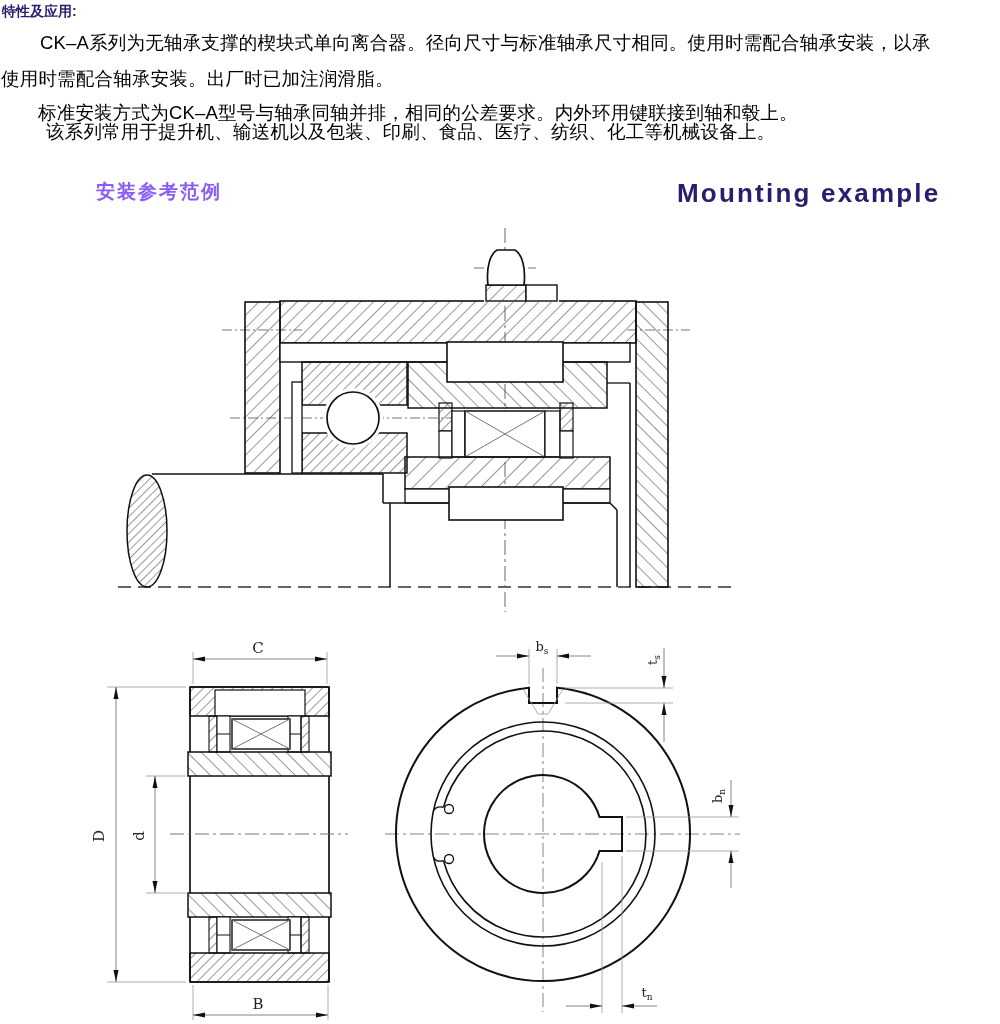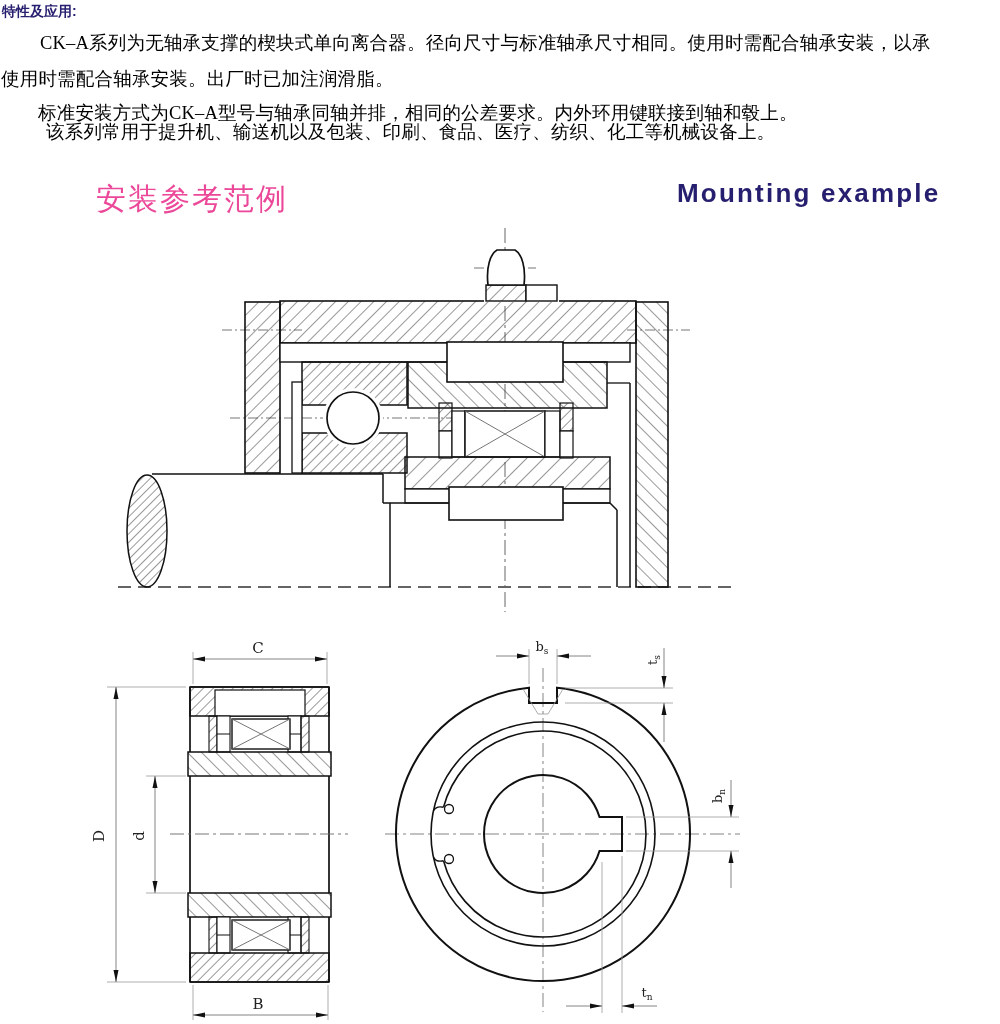--- a/index.html
+++ b/index.html
@@ -1,25 +1,25 @@
 <!DOCTYPE html>
 <html><head>
 <meta charset="utf-8">
 <style>
   html,body{margin:0;padding:0;}
   body{width:1000px;height:1024px;position:relative;background:#ffffff;
        font-family:"Liberation Sans", sans-serif;overflow:hidden;}
   .abs{position:absolute;}
   .heading{left:2px;top:3px;font-size:14px;font-weight:700;color:#261e6e;white-space:nowrap;}
-  .para{font-size:18.5px;color:#000;white-space:nowrap;letter-spacing:0.2px;font-family:Liberation Serif, serif;}
+  .para{font-size:18.5px;color:#000;white-space:nowrap;letter-spacing:0.2px;}
   .p1l1{left:40px;top:30px;}
   .p1l2{left:1px;top:66px;}
   .p2{left:38px;top:100px;text-align:center;}
   .p3{left:46px;top:119px;}
-  .title-cn{left:96px;top:179px;font-size:30px;font-weight:400;color:#ec4899;letter-spacing:2px;white-space:nowrap;}
+  .title-cn{left:96px;top:179px;font-size:19px;font-weight:700;color:#8b5cf6;letter-spacing:2px;white-space:nowrap;}
   .title-en{left:629px;top:178px;font-size:26px;font-weight:700;color:#261e6e;letter-spacing:2.2px;white-space:nowrap;margin-left:48px;}
   svg{position:absolute;left:0;top:0;}
   svg text{font-family:"DejaVu Serif", serif;fill:#222;}
 </style>
 </head>
 <body>
 
 <div class="abs heading">特性及应用:</div>
 <div class="abs para p1l1">CK–A系列为无轴承支撑的楔块式单向离合器。径向尺寸与标准轴承尺寸相同。使用时需配合轴承安装，以承</div>
 <div class="abs para p1l2">使用时需配合轴承安装。出厂时已加注润滑脂。</div>

